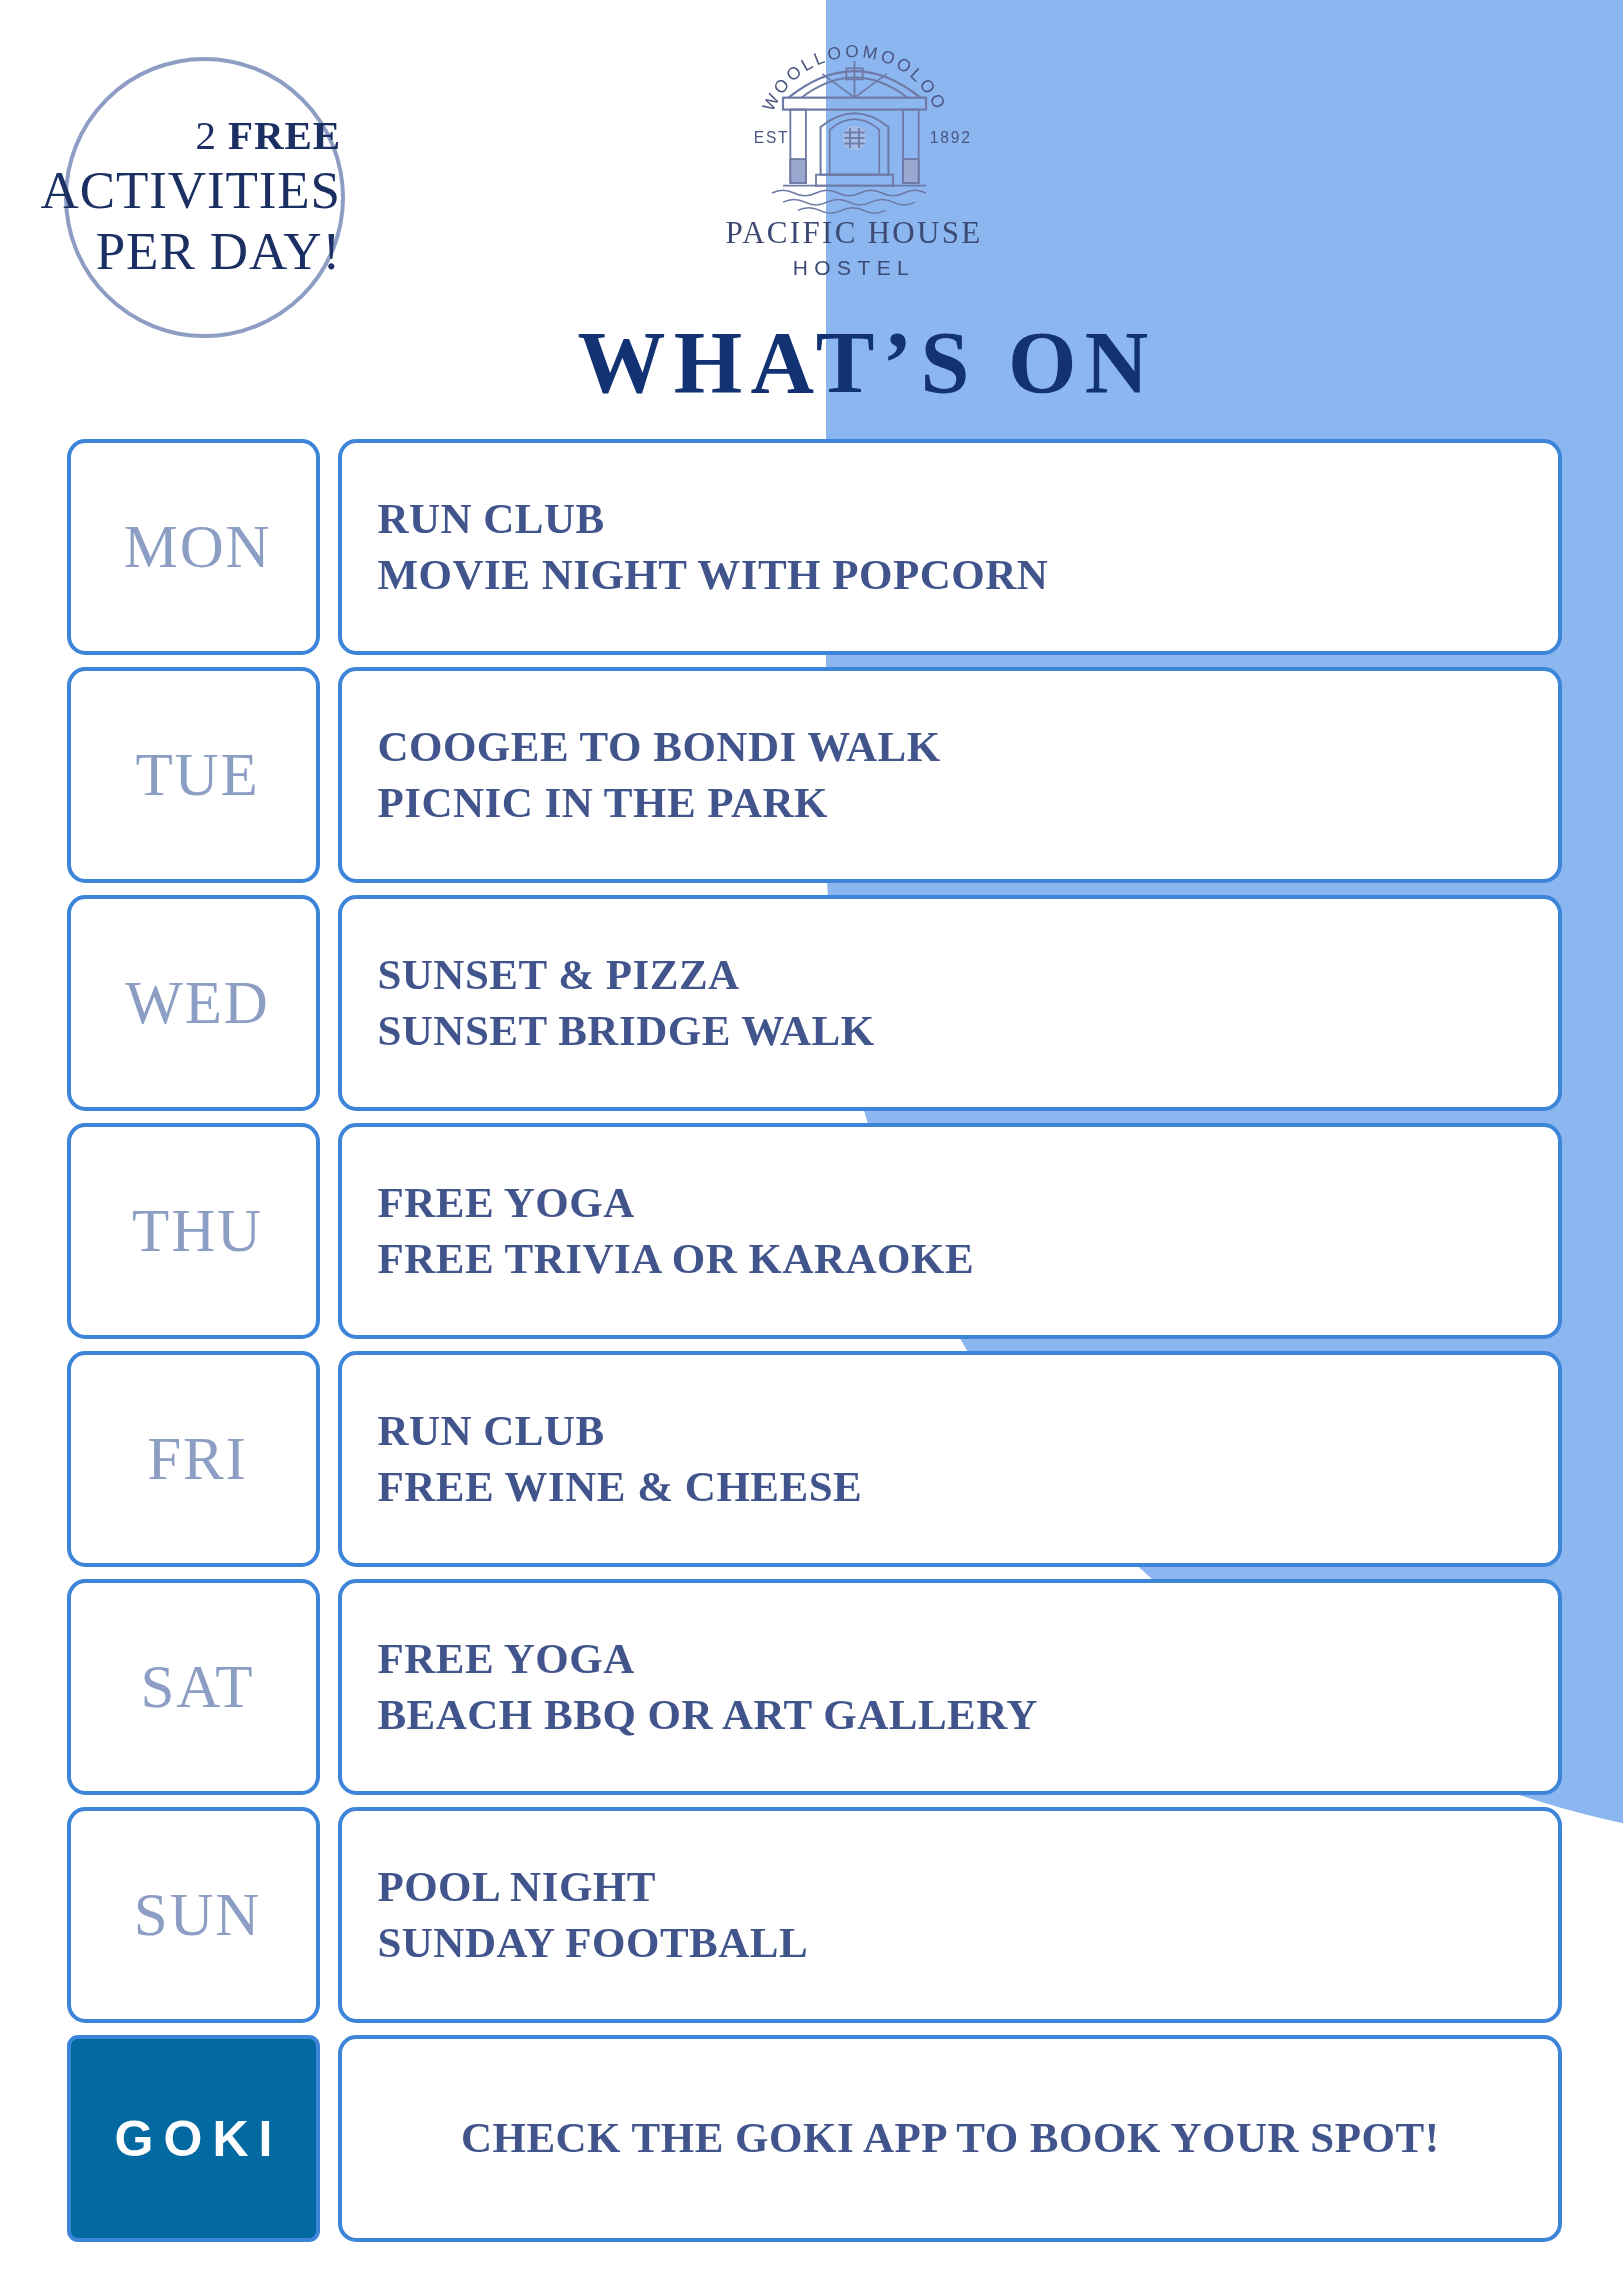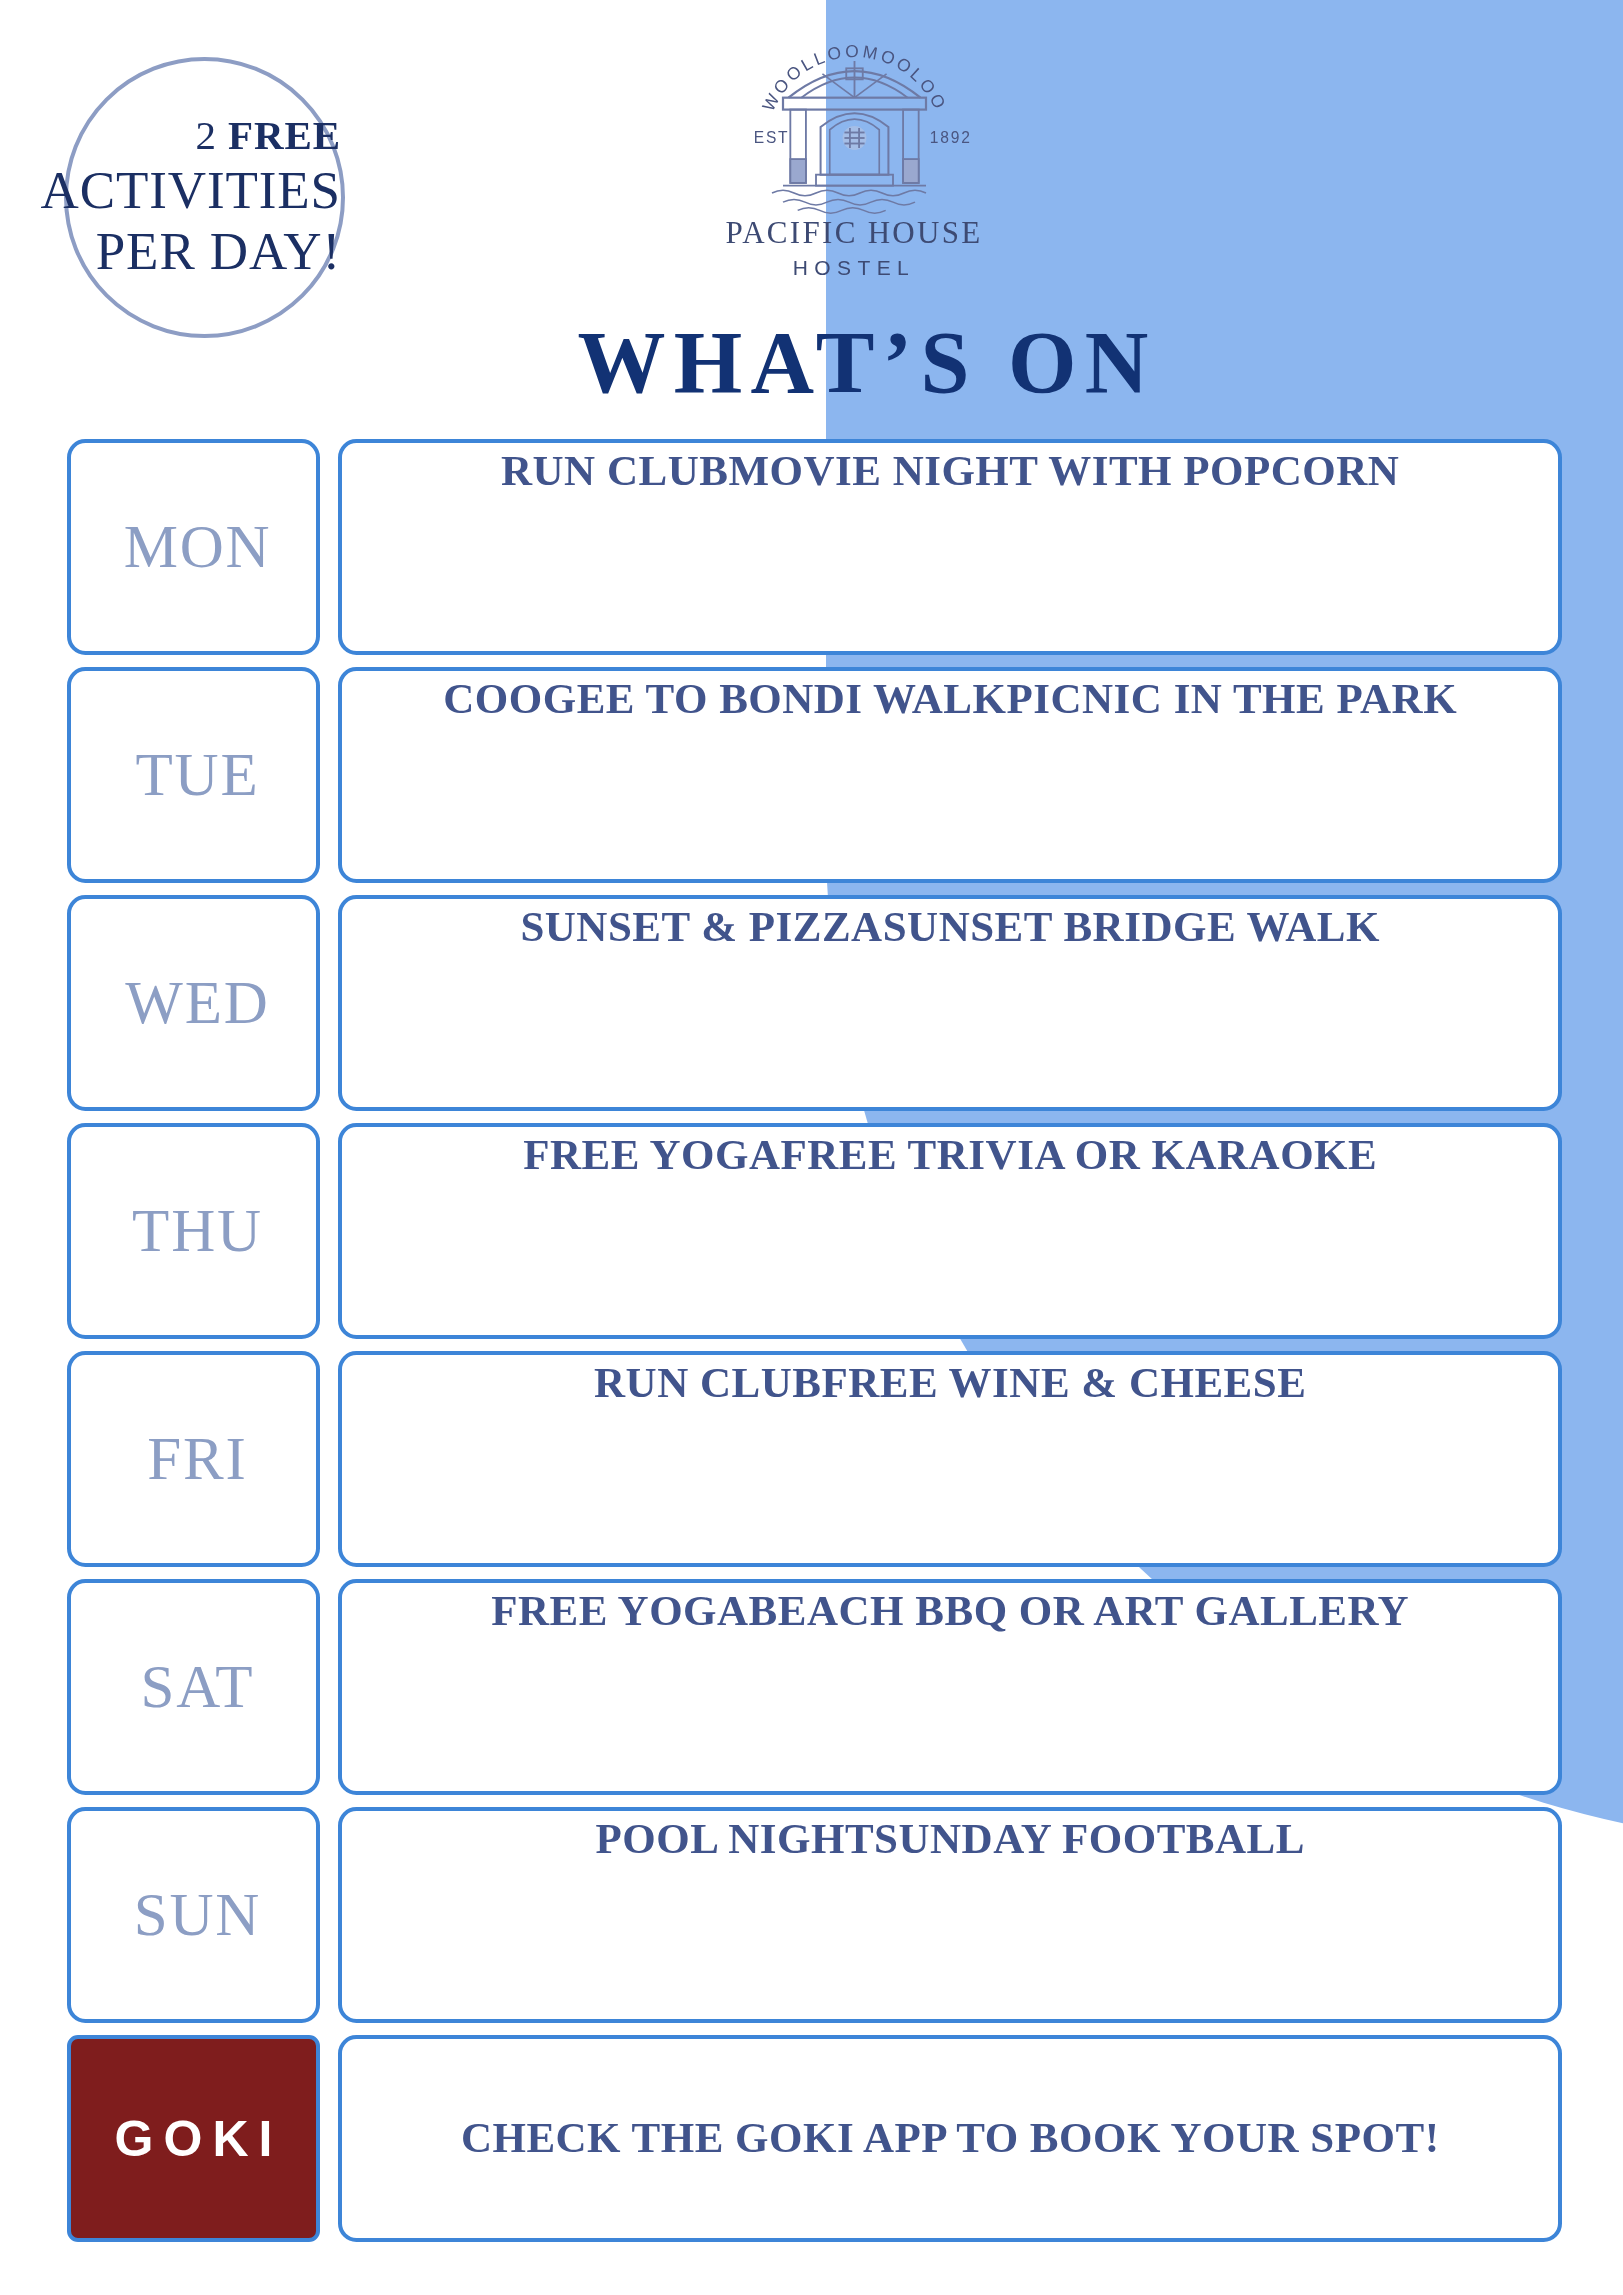--- a/index.html
+++ b/index.html
@@ -127,21 +127,21 @@
     font-family:"Liberation Serif", serif;
     margin-left:8px;
   }
   .act-card{
     flex:1 1 auto;
     margin-left:18.4px;
     border:4.6px solid #3d85d8;
     border-radius:18.4px;
     background:#fff;
     box-sizing:border-box;
-    display:flex;flex-direction:row;justify-content:center;
+    display:flex;flex-direction:column;justify-content:center;
     padding:0 35px;
   }
   .act-line{
     color:#41548c;
     font-size:43px;
     font-weight:bold;
     line-height:1.30;
     letter-spacing:0.5px;
     white-space:nowrap;
     font-family:"Liberation Serif", serif;
@@ -150,21 +150,21 @@
   
   .goki-row{
     display:flex;align-items:stretch;
     height:207px;
     padding-left:67px;padding-right:62px;
   }
   .goki-card{
     flex:0 0 253px;
     border:4.6px solid #3d85d8;
     border-radius:11px;
-    background:#7f1d1d;
+    background:#0369a1;
     box-sizing:border-box;
     display:flex;align-items:center;justify-content:center;
   }
   .goki-text{
     color:#ffffff;
     font-family:"Liberation Sans", sans-serif;
     font-size:50px;
     font-weight:bold;
     letter-spacing:10px;
     padding-left:10px;

